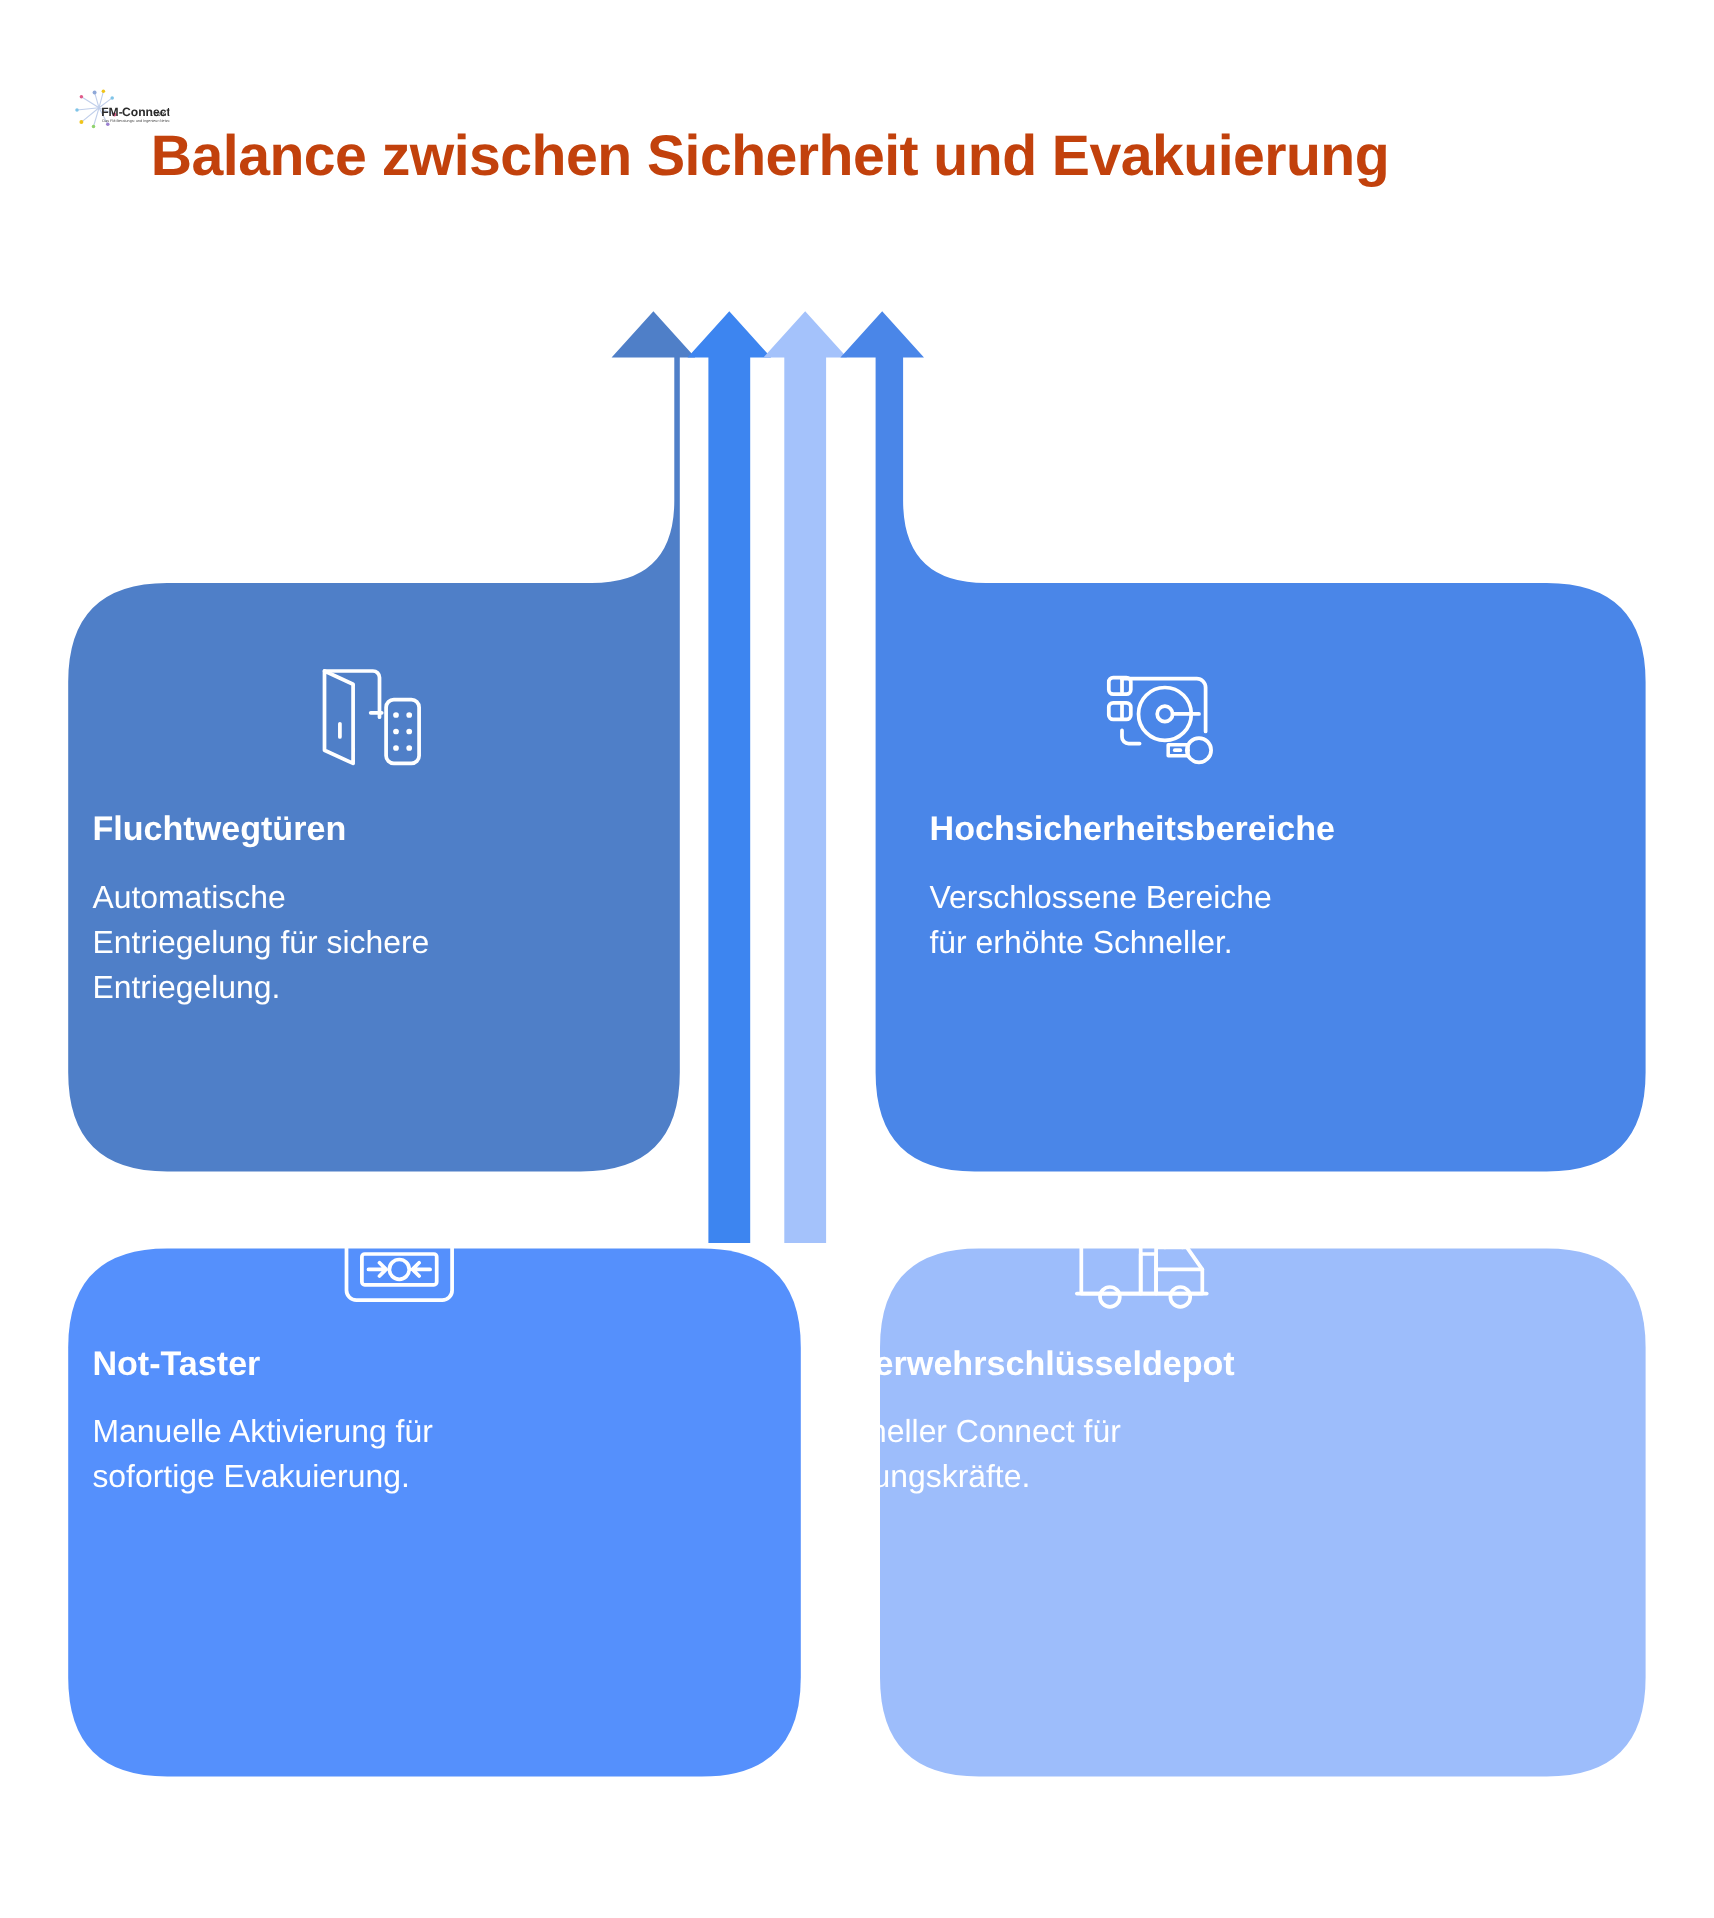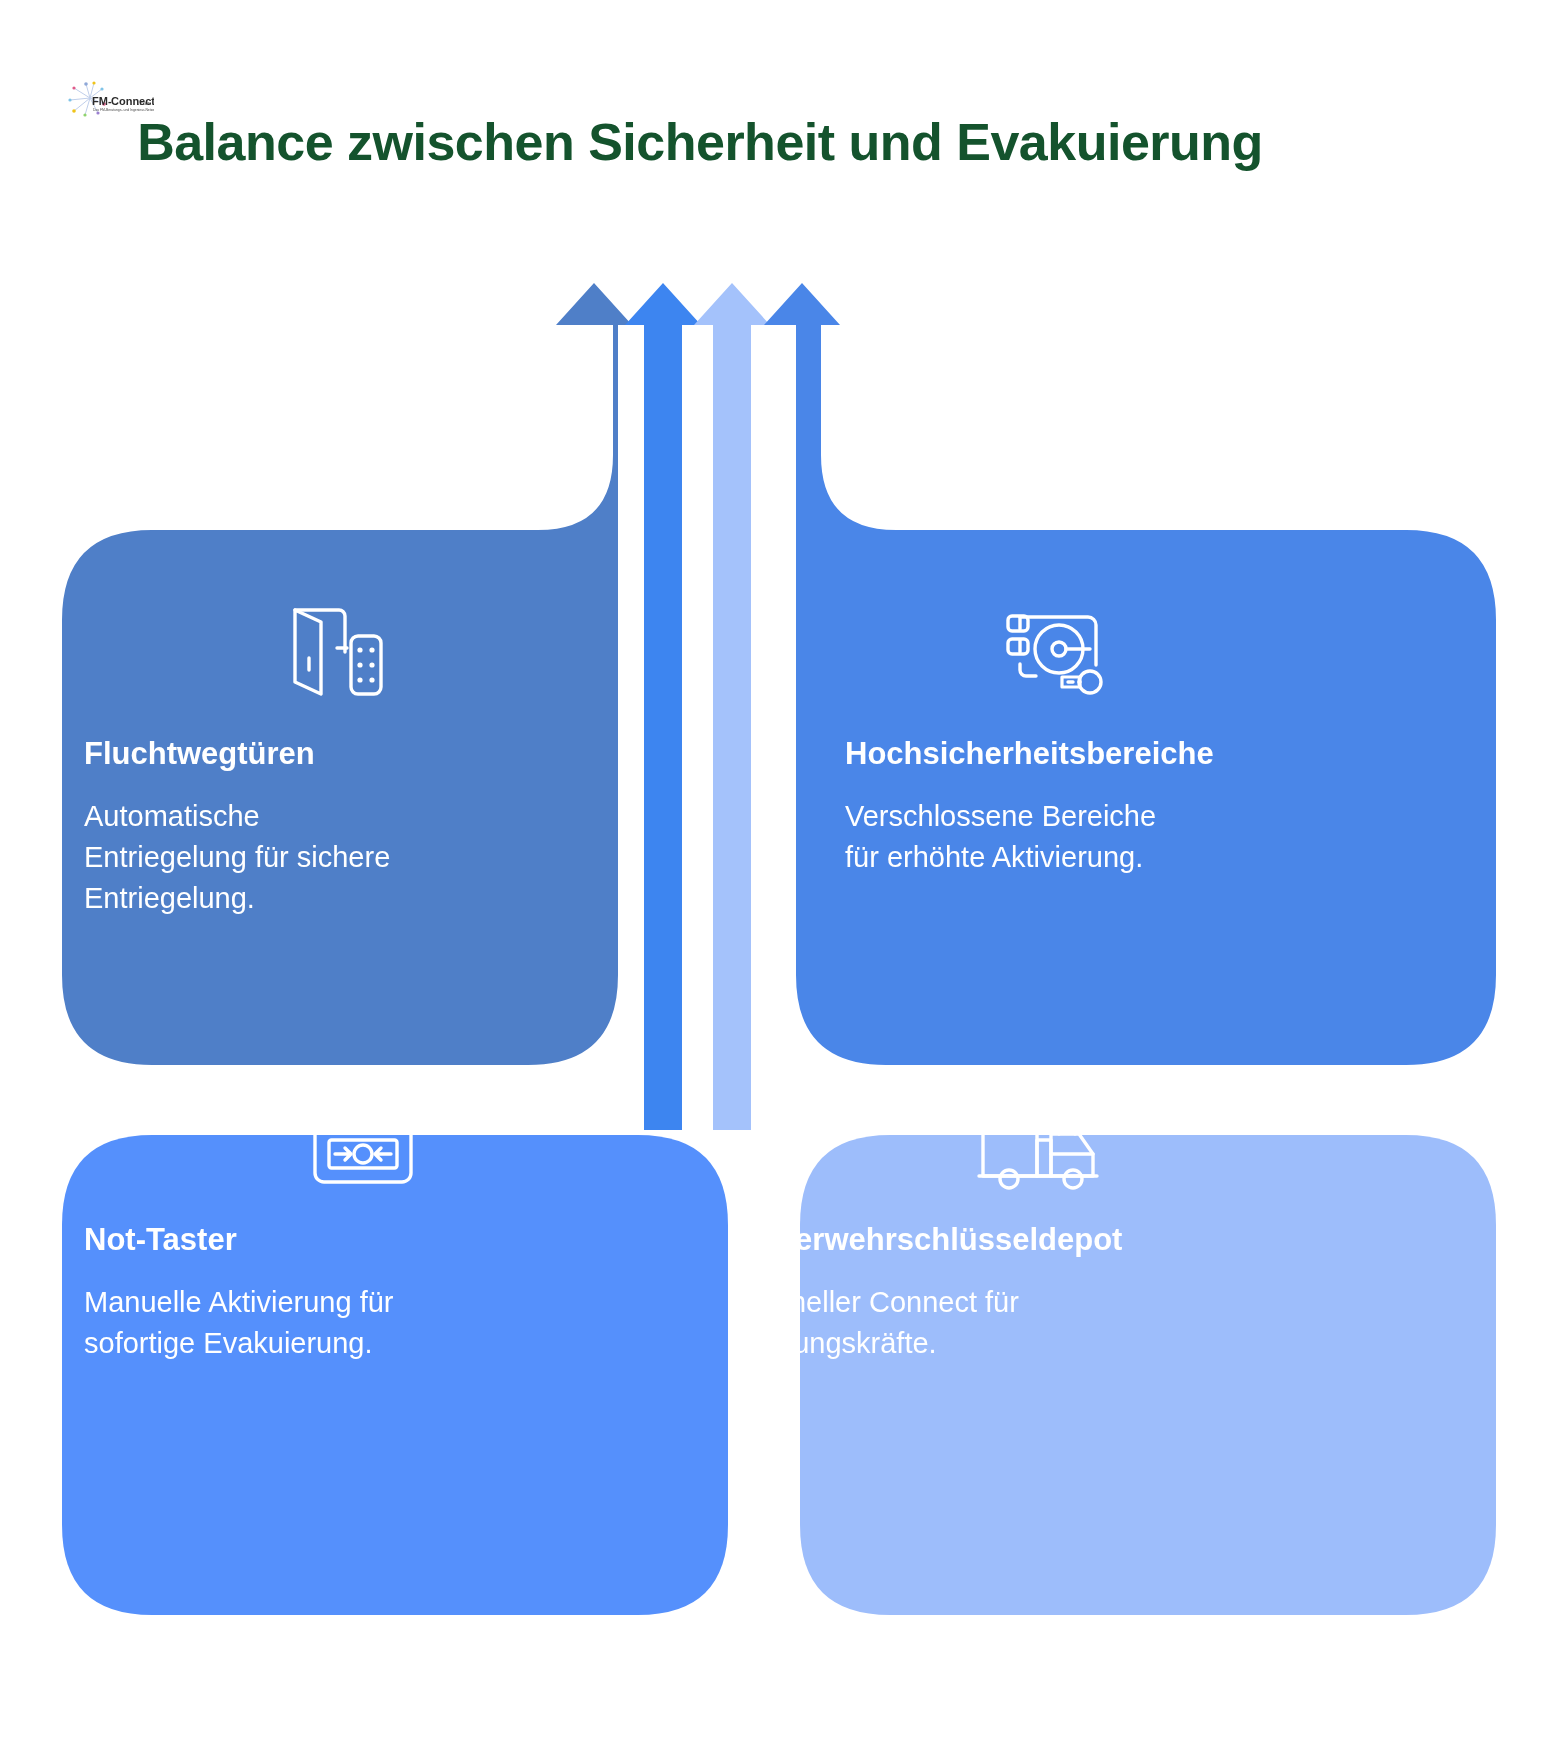--- a/index.html
+++ b/index.html
@@ -35,21 +35,21 @@
 
   
   .page-title {
     position: absolute;
     left: 0;
     top: 112px;
     width: 1400px;
     text-align: center;
     font-size: 52px;
     font-weight: bold;
-    color: #14532d;
+    color: #c2410c;
     letter-spacing: -0.5px;
     white-space: nowrap;
   }
 
   
   #flow {
     position: absolute;
     left: 0;
     top: 0;
     width: 1558px;
@@ -299,21 +299,21 @@
       <span>Automatische</span><br>
       <span>Entriegelung für sichere</span><br>
       <span>Entriegelung.</span>
     </p>
   </div>
 
   <div class="card-text" id="text-tr">
     <p class="card-title">Hochsicherheitsbereiche</p>
     <p class="card-desc">
       <span>Verschlossene Bereiche</span><br>
-      <span>für erhöhte Aktivierung.</span>
+      <span>für erhöhte Schneller.</span>
     </p>
   </div>
 
   <div class="card-text" id="text-bl">
     <p class="card-title">Not-Taster</p>
     <p class="card-desc">
       <span>Manuelle Aktivierung für</span><br>
       <span>sofortige Evakuierung.</span>
     </p>
   </div>

